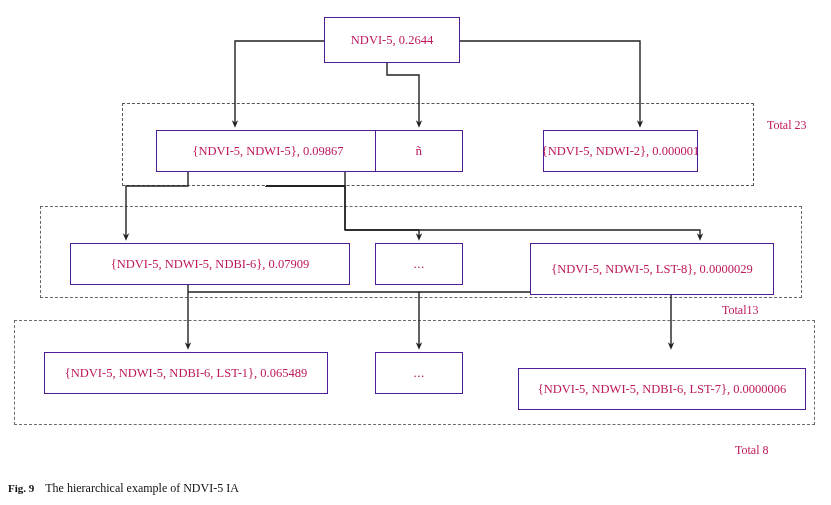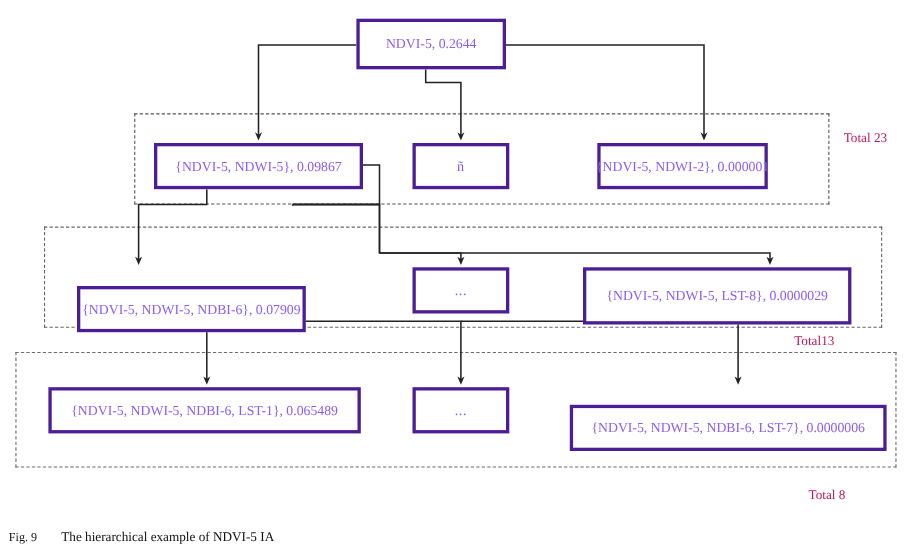--- a/index.html
+++ b/index.html
@@ -53,41 +53,41 @@
   }
   #total-23 { left: 767px; top: 118px; }
   #total-13 { left: 722px; top: 303px; }
   #total-8  { left: 735px; top: 443px; }
 
   
   .node {
     position: absolute;
     box-sizing: border-box;
     background: #ffffff;
-    border: 3px solid #4c1d95;
+    border: 1px solid #4c1d95;
     display: flex;
     align-items: center;
     justify-content: center;
     font-size: 12.5px;
     line-height: 1.2;
-    color: #8b5cf6;
+    color: #be185d;
     white-space: nowrap;
     text-align: center;
   }
 
   
   #node-root { left: 324px; top: 17px;  width: 136px; height: 46px; }
 
   
-  #node-l2-a { left: 140px; top: 130px; width: 190px; height: 42px; }
+  #node-l2-a { left: 156px; top: 130px; width: 224px; height: 42px; }
   #node-l2-b { left: 375px; top: 130px; width: 88px;  height: 42px; }
   #node-l2-c { left: 543px; top: 130px; width: 155px; height: 42px; }
 
   
-  #node-l3-a { left: 70px;  top: 260px; width: 208px; height: 42px; text-align: center; }
+  #node-l3-a { left: 70px;  top: 243px; width: 280px; height: 42px; text-align: center; }
   #node-l3-b { left: 375px; top: 243px; width: 88px;  height: 42px; }
   #node-l3-c { left: 530px; top: 243px; width: 244px; height: 52px; }
 
   
   #node-l4-a { left: 44px;  top: 352px; width: 284px; height: 42px; }
   #node-l4-b { left: 375px; top: 352px; width: 88px;  height: 42px; }
   #node-l4-c { left: 518px; top: 368px; width: 288px; height: 42px; }
 
   
   .node-glyph {
@@ -108,23 +108,23 @@
   
   #caption {
     position: absolute;
     left: 8px;
     top: 481px;
     font-size: 11.5px;
     color: #111111;
     white-space: nowrap;
   }
   #caption-label {
-    font-weight: normal;
+    font-weight: bold;
     font-size: 11px;
-    margin-right: 22px;
+    margin-right: 11px;
   }
   #caption-text {
     font-size: 12px;
     margin-top: 34px;
   }
 </style>
 </head>
 <body>
 
 <div id="figure">

